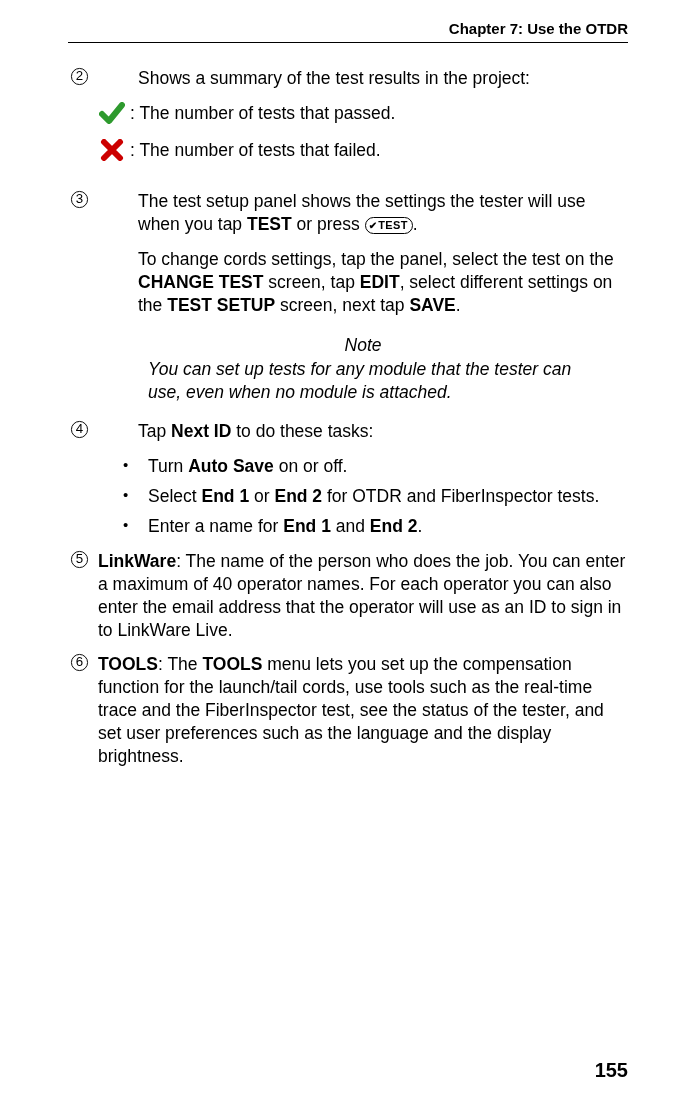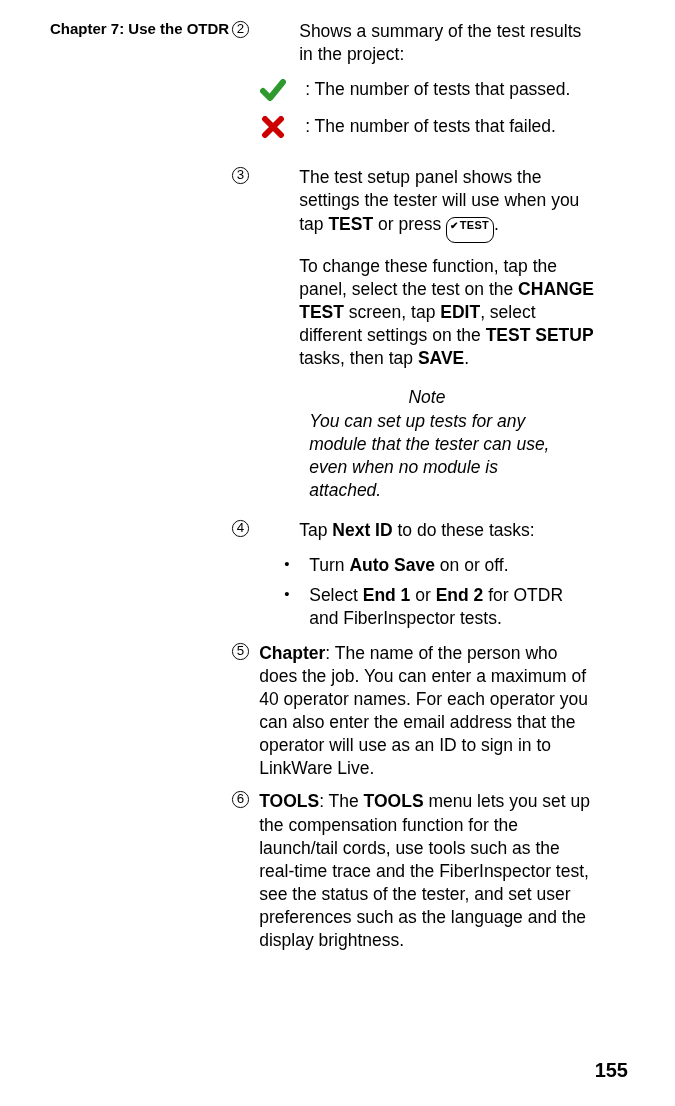--- a/index.html
+++ b/index.html
@@ -4,23 +4,23 @@
   <style>
     * { margin: 0; padding: 0; box-sizing: border-box; }
     html, body {
       width: 675px;
       height: 1106px;
       background: #fff;
       font-family: "Segoe UI", "Helvetica Neue", Arial, sans-serif;
       color: #000;
     }
     .page {
-      padding: 20px 47px 18px 50px;
+      padding: 20px 47px 18px 68px;
       display: flex;
-      flex-direction: row;
+      flex-direction: column;
       height: 100%;
     }
     .header {
       text-align: right;
       font-size: 15px;
       line-height: 1.25;
     }
     .header .chapter { font-weight: 700; }
     .hr {
       border: none;
@@ -48,21 +48,21 @@
     .marker-num {
       font-size: 14px;
       font-family: Arial, sans-serif;
     }
     .body-col { flex: 1; }
     .para { margin-bottom: 12px; margin-left: 40px; }
     .icons-indent { margin-left: 0px; }
     .icon-row {
       display: flex;
       align-items: center;
-      gap: 18px;
+      gap: 4px;
       margin-bottom: 14px;
     }
     .icon-box { flex: 0 0 28px; display: inline-flex; justify-content: center; }
     .note-head {
       text-align: center;
       font-style: italic;
       margin-top: 16px;
       margin-bottom: 1px;
     }
     .note-body {
@@ -89,21 +89,21 @@
     .key-badge {
       display: inline-block;
       border: 1.3px solid #000;
       border-radius: 9px;
       padding: 0px 4px 0px 3px;
       font-size: 11px;
       font-weight: 700;
       letter-spacing: 0.3px;
       vertical-align: 1px;
       line-height: 14px;
-      height: 26px;
+      height: 17px;
     }
     .key-badge .check { font-size: 10px; margin-right: 1px; }
     b { font-weight: 700; }
     .footer {
       text-align: right;
       font-weight: 700;
       font-size: 20px;
       margin-top: auto;
       padding-bottom: 6px;
     }
@@ -155,55 +155,56 @@
         <svg width="19" height="19" viewBox="0 0 20 20">
             <circle cx="10" cy="10" r="8.5" fill="none" stroke="#000" stroke-width="1"></circle>
             <text x="10" y="14" text-anchor="middle" class="marker-num">3</text>
           </svg>
       </span>
       <div class="body-col">
         <div class="para">
           <span>The test setup panel shows the settings the tester will use when you tap </span><b>TEST</b><span> or press </span><span class="key-badge"><span class="check">✔</span><span>TEST</span></span><span>.</span>
         </div>
         <div class="para">
-          <span>To change these function, tap the panel, select the test on the </span><b>CHANGE TEST</b><span> screen, tap </span><b>EDIT</b><span>, select different settings on the </span><b>TEST SETUP</b><span> tasks, then tap </span><b>SAVE</b><span>.</span>
+          <span>To change cords settings, tap the panel, select the test on the </span><b>CHANGE TEST</b><span> screen, tap </span><b>EDIT</b><span>, select different settings on the </span><b>TEST SETUP</b><span> screen, next tap </span><b>SAVE</b><span>.</span>
         </div>
         <div class="note-head">Note</div>
         <div class="note-body">You can set up tests for any module that the tester can use, even when no module is attached.</div>
       </div>
     </div>
 
     <div class="row" style="margin-bottom:2px;">
       <span class="marker">
         <svg width="19" height="19" viewBox="0 0 20 20">
             <circle cx="10" cy="10" r="8.5" fill="none" stroke="#000" stroke-width="1"></circle>
             <text x="10" y="14" text-anchor="middle" class="marker-num">4</text>
           </svg>
       </span>
       <div class="body-col">
         <div class="para">
           <span>Tap </span><b>Next ID</b><span> to do these tasks:</span>
         </div>
         <ul class="bullets">
           <li><span>Turn </span><b>Auto Save</b><span> on or off.</span></li>
           <li><span>Select </span><b>End 1</b><span> or </span><b>End 2</b><span> for OTDR and FiberInspector tests.</span></li>
+          <li><span>Enter a name for </span><b>End 1</b><span> and </span><b>End 2</b><span>.</span></li>
         </ul>
       </div>
     </div>
 
     <div class="row" style="margin-bottom:10px;">
       <span class="marker">
         <svg width="19" height="19" viewBox="0 0 20 20">
             <circle cx="10" cy="10" r="8.5" fill="none" stroke="#000" stroke-width="1"></circle>
             <text x="10" y="14" text-anchor="middle" class="marker-num">5</text>
           </svg>
       </span>
       <div class="body-col">
         <div>
-          <b>Chapter</b><span>: The name of the person who does the job. You can enter a maximum of 40 operator names. For each operator you can also enter the email address that the operator will use as an ID to sign in to LinkWare Live.</span>
+          <b>LinkWare</b><span>: The name of the person who does the job. You can enter a maximum of 40 operator names. For each operator you can also enter the email address that the operator will use as an ID to sign in to LinkWare Live.</span>
         </div>
       </div>
     </div>
 
     <div class="row">
       <span class="marker">
         <svg width="19" height="19" viewBox="0 0 20 20">
             <circle cx="10" cy="10" r="8.5" fill="none" stroke="#000" stroke-width="1"></circle>
             <text x="10" y="14" text-anchor="middle" class="marker-num">6</text>
           </svg>

